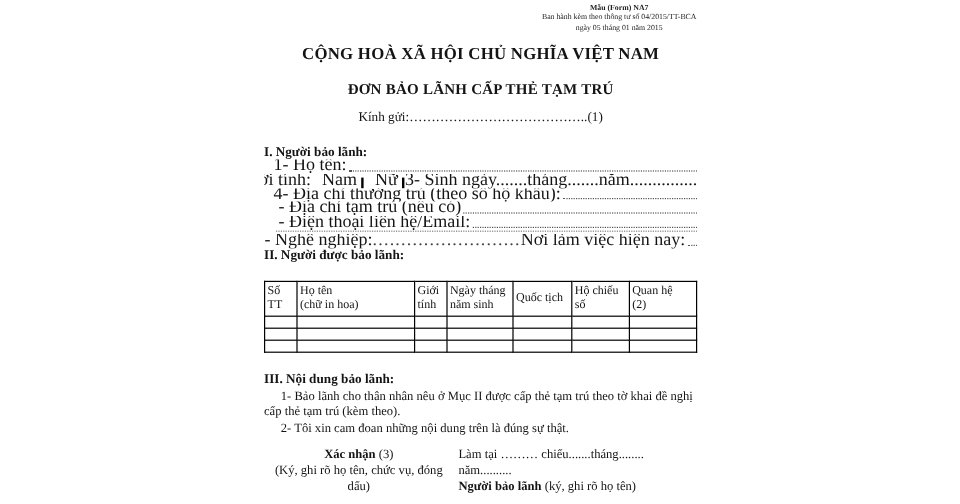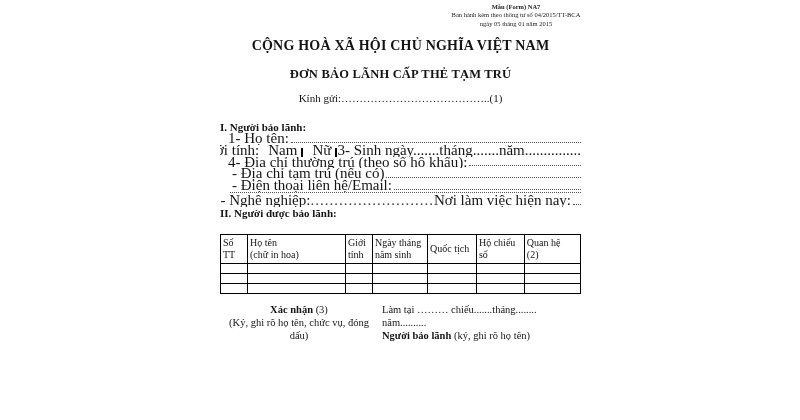--- a/index.html
+++ b/index.html
@@ -195,20 +195,25 @@
           <td></td>
         <td></td>
           <td></td>
         <td></td>
           <td></td>
         <td></td>
       </tr>
     </tbody>
   </table>
 
+  <div class="sec3">
+    <div class="sec-heading">III. Nội dung bảo lãnh:</div>
+    <p>1- Bảo lãnh cho thân nhân nêu ở Mục II được cấp thẻ tạm trú theo tờ khai đề nghị cấp thẻ tạm trú (kèm theo).</p>
+    <p>2- Tôi xin cam đoan những nội dung trên là đúng sự thật.</p>
+  </div>
 
   <div class="footer">
     <div class="f-left">
       <div>
         <span class="bold">Xác nhận</span><span> (3)</span>
       </div>
       <div>(Ký, ghi rõ họ tên, chức vụ, đóng dấu)</div>
     </div>
     <div class="f-right">
       <div>Làm tại ……… chiếu.......tháng........ năm..........</div>

